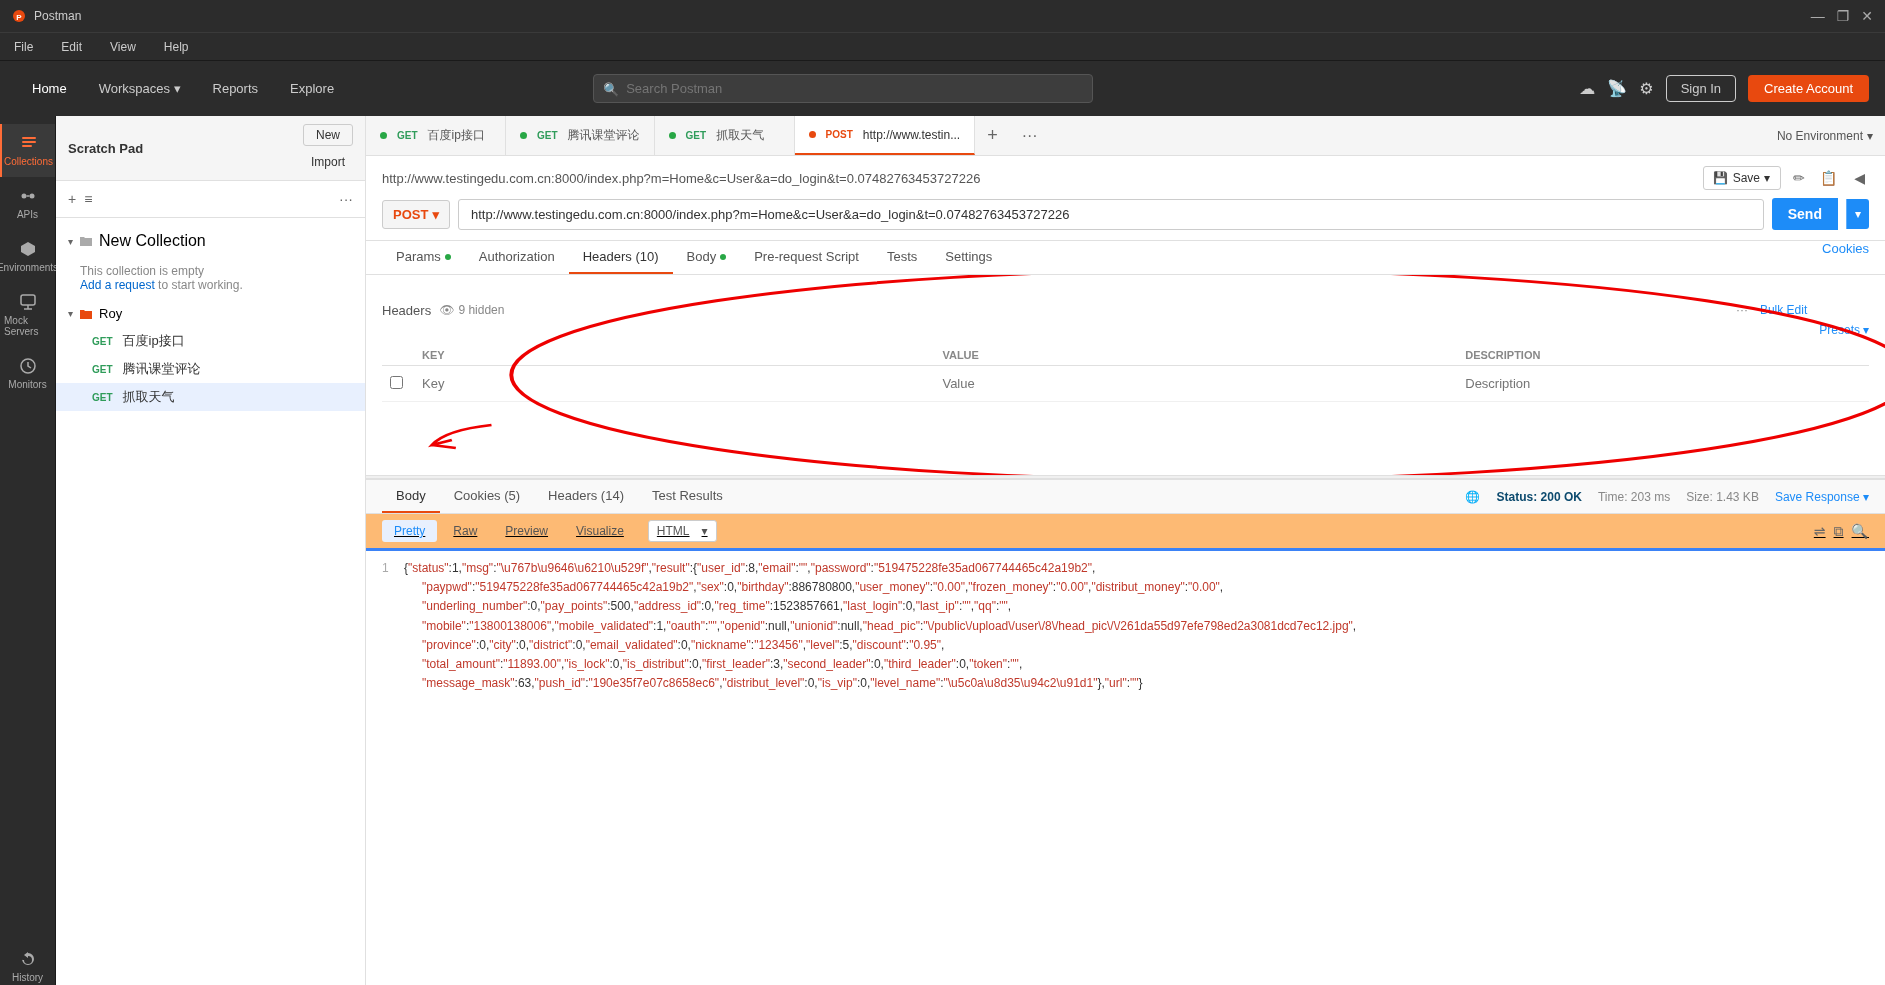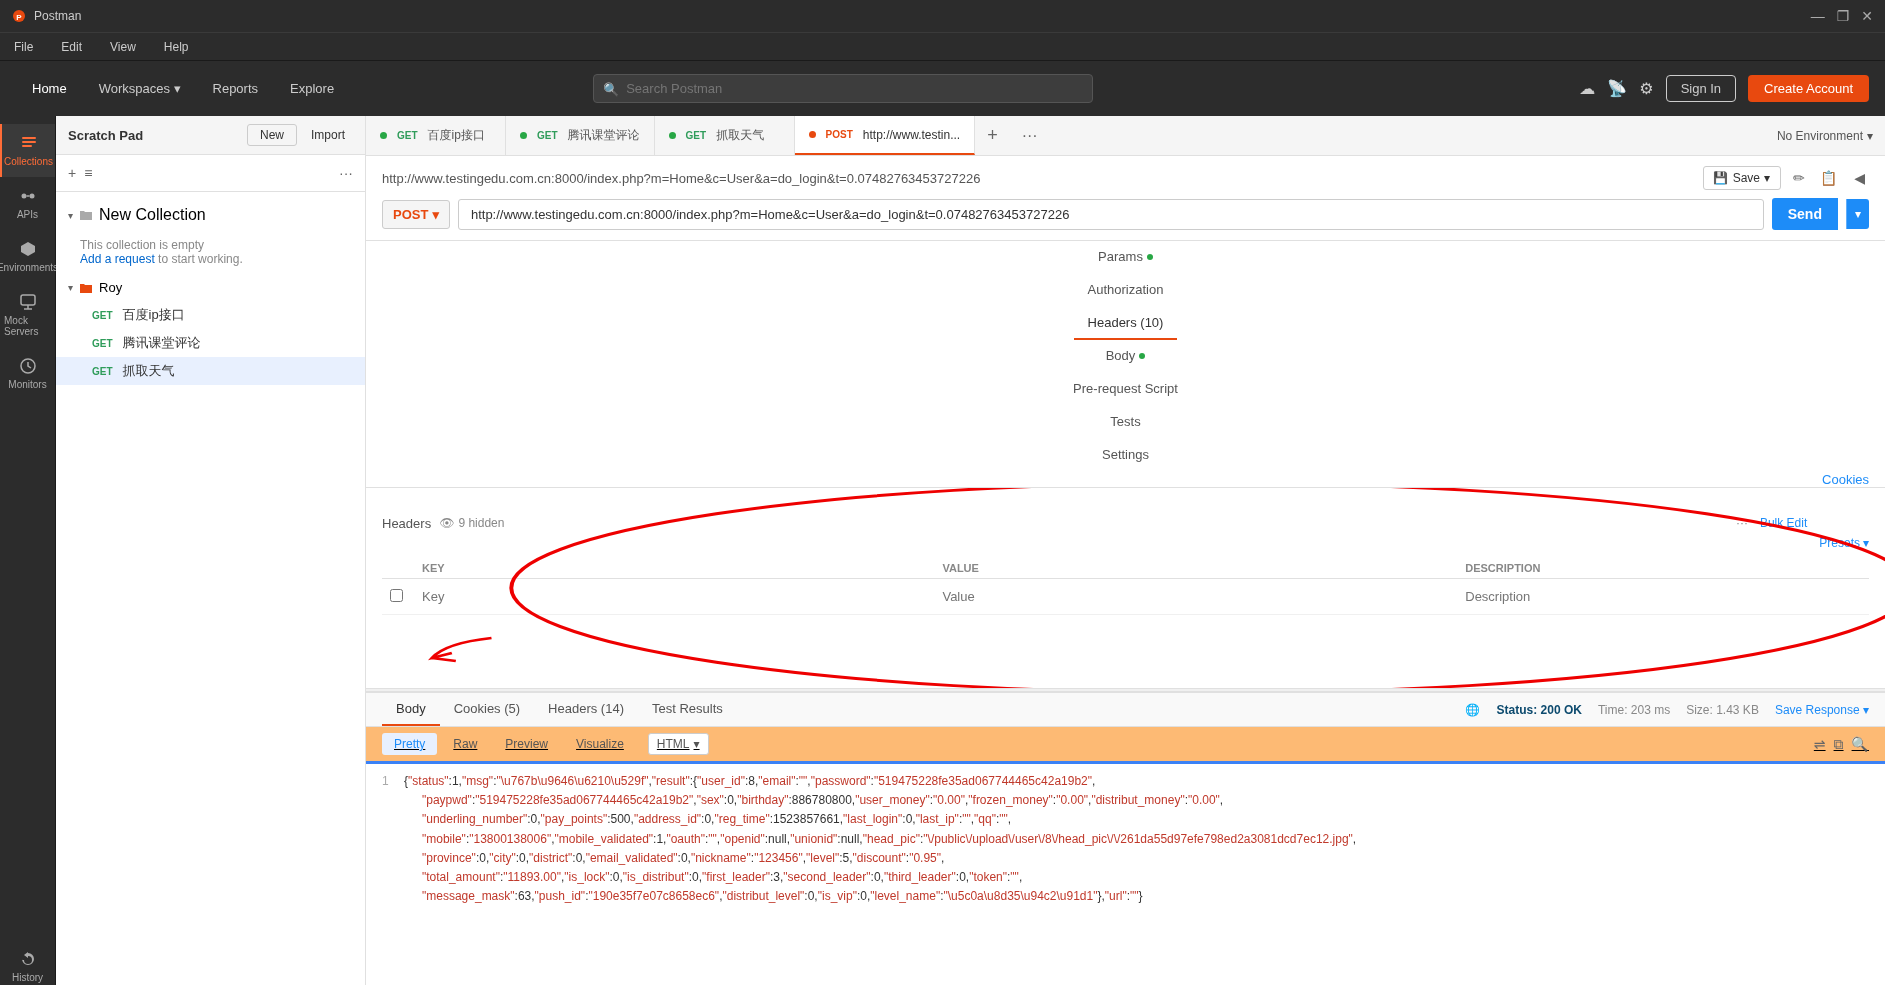--- a/index.html
+++ b/index.html
@@ -149,21 +149,21 @@
 
     .scratch-pad-header {
       display: flex;
       align-items: center;
       justify-content: space-between;
       padding: 8px 12px;
       background: #f5f5f5;
       border-bottom: 1px solid #e0e0e0;
     }
     .scratch-pad-title { font-size: 13px; font-weight: 600; color: #333; }
-    .scratch-pad-btns { display: flex; gap: 6px; }
+    .scratch-pad-btns { display: flex; gap: 6px; flex-direction: column; }
     .new-btn {
       background: none;
       border: 1px solid #ccc;
       color: #333;
       padding: 3px 12px;
       border-radius: 3px;
       font-size: 12px;
       cursor: pointer;
     }
     .import-btn {
@@ -363,25 +363,23 @@
       padding: 8px 16px;
       border-radius: 3px 0 0 3px;
       font-size: 14px;
       font-weight: 600;
       cursor: pointer;
     }
 
     
     .req-tabs {
       display: flex;
-      align-items: center;
       border-bottom: 1px solid #e0e0e0;
       padding: 0 16px;
       background: #fff;
-      flex-direction: column;
     }
     .req-tab {
       padding: 8px 14px;
       font-size: 13px;
       cursor: pointer;
       color: #555;
       border-bottom: 2px solid transparent;
       display: flex;
       align-items: center;
       gap: 4px;
@@ -479,21 +477,21 @@
       cursor: pointer;
       border: none;
       background: none;
       color: #555;
       border-radius: 3px;
     }
     .res-format-btn.active { background: #e8f0fe; color: #1d8cf8; }
     .res-format-select {
       display: flex;
       align-items: center;
-      gap: 4px;
+      gap: 12px;
       border: 1px solid #ccc;
       border-radius: 3px;
       padding: 3px 8px;
       font-size: 12px;
       cursor: pointer;
       color: #555;
       background: #fff;
       margin-left: 8px;
     }
     .res-toolbar-right { margin-left: auto; display: flex; align-items: center; gap: 8px; }

